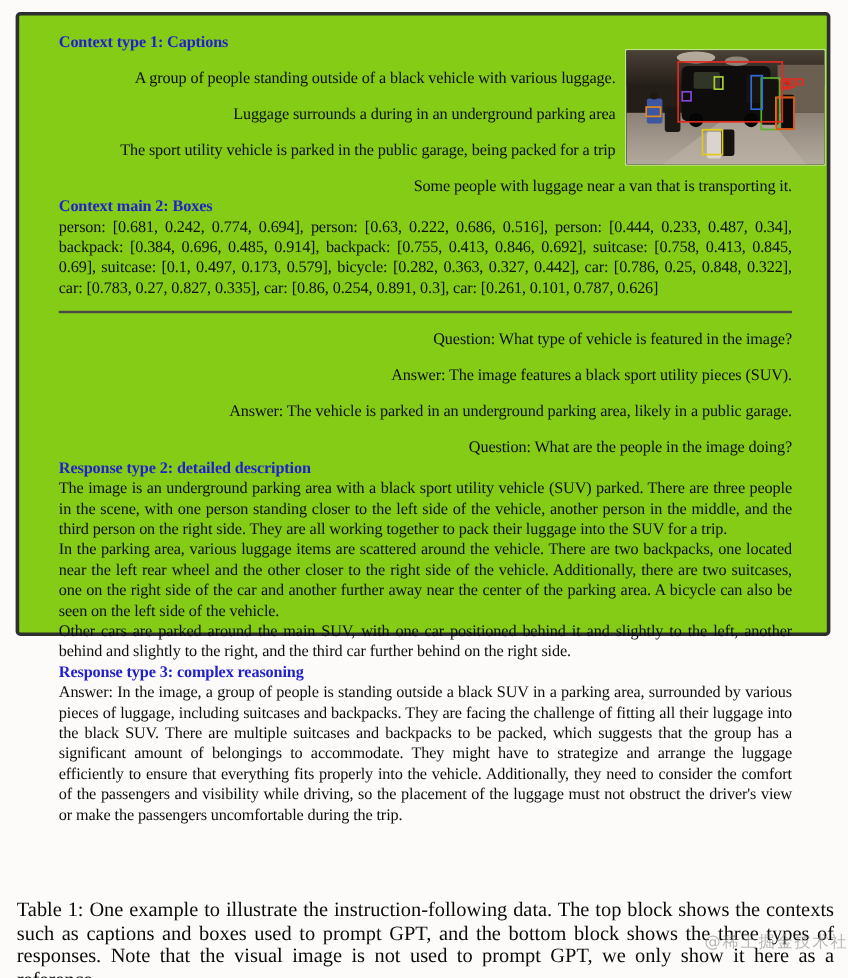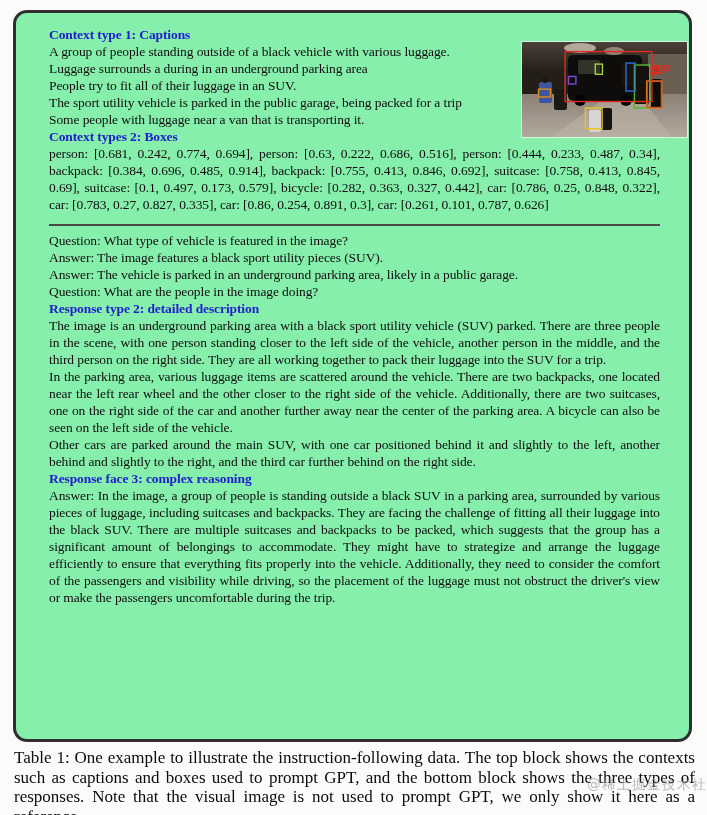--- a/index.html
+++ b/index.html
@@ -3,34 +3,34 @@
 <meta charset="utf-8">
 <style>
   html,body{margin:0;padding:0;}
   body{
     width:707px;height:815px;position:relative;overflow:hidden;
     background:#fcfbfa;
     font-family:"Liberation Serif","DejaVu Serif",serif;
     color:#0d0d0d;
   }
   .panel{
-    position:absolute;left:13px;top:10px;width:679px;height:732px;
+    position:absolute;left:13px;top:10px;width:679px;height:520px;
     box-sizing:border-box;
-    border:3px solid #2e2e2e;border-radius:14px;
-    background:#86efac;
+    border:3px solid #2e2e2e;border-radius:4px;
+    background:#84cc16;
   }
   .panel-content{
     position:absolute;left:0;top:0;right:0;bottom:0;
     padding:13px 29px 0 33px;
     font-size:13.5px;line-height:17px;letter-spacing:-0.1px;
   }
   .sec-title{
     font-weight:bold;color:var(--header-blue,#2121cc);
   }
-  .cap-line,.qa-line{text-align:left;}
+  .cap-line,.qa-line{text-align:right;margin-top:13px;}
   .para{text-align:justify;}
   .divider{
     border:none;border-top:2px solid #4a4a4a;
     margin:11px 0 6px 0;
   }
   .photo-wrap{
     float:right;
     width:165px;height:95px;
     margin:16px -27px 6px 9px;
     background:#241e18;
@@ -103,39 +103,38 @@
             <rect x="129.2" y="25.7" width="7.3" height="6.2" fill="none" stroke="#e02b20" stroke-width="1.4"></rect>
             <rect x="141.9" y="24.1" width="5.1" height="4.4" fill="none" stroke="#e02b20" stroke-width="1.4"></rect>
             <rect x="43.1" y="9.6" width="86.8" height="49.9" fill="none" stroke="#e02b20" stroke-width="1.4"></rect>
           </g>
       </svg>
     </div>
 
     <div class="sec-title">Context type 1: Captions</div>
     <div class="cap-line">A group of people standing outside of a black vehicle with various luggage.</div>
     <div class="cap-line">Luggage surrounds a during in an underground parking area</div>
-    <div class="cap-line">People try to fit all of their luggage in an SUV.</div>
     <div class="cap-line">The sport utility vehicle is parked in the public garage, being packed for a trip</div>
     <div class="cap-line">Some people with luggage near a van that is transporting it.</div>
 
-    <div class="sec-title">Context types 2: Boxes</div>
+    <div class="sec-title">Context main 2: Boxes</div>
     <div class="para">person: [0.681, 0.242, 0.774, 0.694], person: [0.63, 0.222, 0.686, 0.516], person: [0.444, 0.233, 0.487, 0.34], backpack: [0.384, 0.696, 0.485, 0.914], backpack: [0.755, 0.413, 0.846, 0.692], suitcase: [0.758, 0.413, 0.845, 0.69], suitcase: [0.1, 0.497, 0.173, 0.579], bicycle: [0.282, 0.363, 0.327, 0.442], car: [0.786, 0.25, 0.848, 0.322], car: [0.783, 0.27, 0.827, 0.335], car: [0.86, 0.254, 0.891, 0.3], car: [0.261, 0.101, 0.787, 0.626]</div>
 
     <hr class="divider">
 
     <div class="qa-line">Question: What type of vehicle is featured in the image?</div>
     <div class="qa-line">Answer: The image features a black sport utility pieces (SUV).</div>
     <div class="qa-line">Answer: The vehicle is parked in an underground parking area, likely in a public garage.</div>
     <div class="qa-line">Question: What are the people in the image doing?</div>
 
     <div class="sec-title">Response type 2: detailed description</div>
     <div class="para">The image is an underground parking area with a black sport utility vehicle (SUV) parked. There are three people in the scene, with one person standing closer to the left side of the vehicle, another person in the middle, and the third person on the right side. They are all working together to pack their luggage into the SUV for a trip.</div>
     <div class="para">In the parking area, various luggage items are scattered around the vehicle. There are two backpacks, one located near the left rear wheel and the other closer to the right side of the vehicle. Additionally, there are two suitcases, one on the right side of the car and another further away near the center of the parking area. A bicycle can also be seen on the left side of the vehicle.</div>
     <div class="para">Other cars are parked around the main SUV, with one car positioned behind it and slightly to the left, another behind and slightly to the right, and the third car further behind on the right side.</div>
 
-    <div class="sec-title">Response face 3: complex reasoning</div>
+    <div class="sec-title">Response type 3: complex reasoning</div>
     <div class="para">Answer:  In the image, a group of people is standing outside a black SUV in a parking area, surrounded by various pieces of luggage, including suitcases and backpacks. They are facing the challenge of fitting all their luggage into the black SUV. There are multiple suitcases and backpacks to be packed, which suggests that the group has a significant amount of belongings to accommodate. They might have to strategize and arrange the luggage efficiently to ensure that everything fits properly into the vehicle. Additionally, they need to consider the comfort of the passengers and visibility while driving, so the placement of the luggage must not obstruct the driver's view or make the passengers uncomfortable during the trip.</div>
 
   </div>
 </div>
 
 <div class="table-caption">Table 1: One example to illustrate the instruction-following data. The top block shows the contexts such as captions and boxes used to prompt GPT, and the bottom block shows the three types of responses. Note that the visual image is not used to prompt GPT, we only show it here as a reference.</div>
 <div class="watermark">@稀土掘金技术社区</div>
 
 </body></html>

